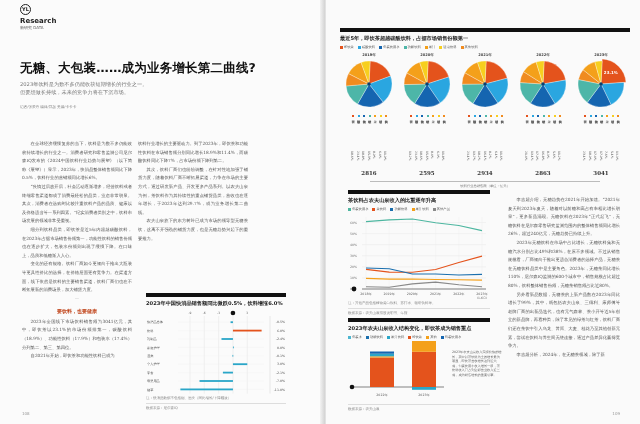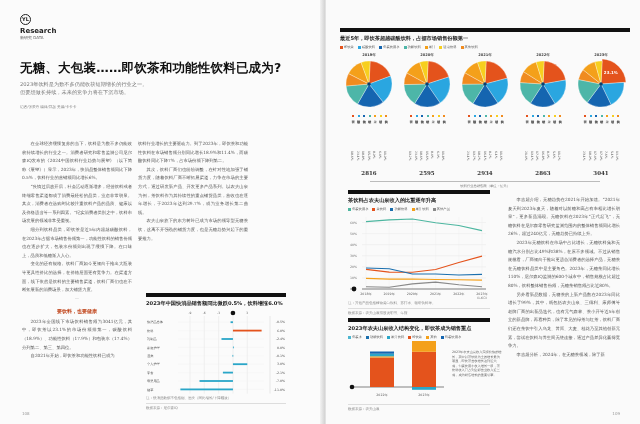--- a/index.html
+++ b/index.html
@@ -4,21 +4,21 @@
 <style>
   * { box-sizing: border-box; margin: 0; padding: 0; }
   html, body { width: 640px; height: 424px; overflow: hidden; background: #e9e9e9; }
   body { font-family: "DejaVu Sans", "Liberation Sans", sans-serif; color: #222; position: relative; }
   .page { position: absolute; top: 0; height: 424px; background: #fbfbfb; overflow: hidden; }
   .page-left { left: 0; width: 324px; }
   .page-right { left: 326px; width: 314px; background: #fafafa; }
   .spine { position: absolute; left: 320px; top: 0; width: 10px; height: 424px; background: linear-gradient(to right, #f3f3f3, #d6d6d6 45%, #e8e8e8 60%, #f5f5f5); }
 
   
-  .logo { position: absolute; left: 20px; top: 14px; }
+  .logo { position: absolute; left: 20px; top: 4px; }
   .logo-circle { width: 11px; height: 11px; border: 1px solid #222; border-radius: 50%; font-size: 5px; line-height: 9px; text-align: center; font-weight: bold; }
   .logo-name { font-size: 7px; font-weight: bold; margin-top: 2px; }
   .logo-sub { font-size: 4px; color: #666; }
 
   .headline { position: absolute; left: 20px; top: 60px; font-size: 12.5px; font-weight: bold; letter-spacing: 0.2px; color: #111; white-space: nowrap; }
   .deck { position: absolute; left: 20px; top: 80px; font-size: 5.2px; color: #777; line-height: 8px; }
   .byline { position: absolute; left: 20px; top: 105px; font-size: 3.6px; color: #888; }
 
   .body-col { position: absolute; font-family: "DejaVu Serif", "Liberation Serif", serif; font-size: 4.3px; line-height: 8.6px; color: #555; text-align: justify; }
   .body-col p { text-indent: 2em; }
@@ -65,21 +65,21 @@
 </head>
 <body>
 
 <div class="page page-left">
   <div class="logo">
     <div class="logo-circle">YL</div>
     <div class="logo-name">Research</div>
     <div class="logo-sub">新研究 DATA</div>
   </div>
 
-  <h1 class="headline">无糖、大包装……即饮茶和功能性饮料已成为?</h1>
+  <h1 class="headline">无糖、大包装……成为业务增长第二曲线?</h1>
   <div class="deck">
     <div>2023年饮料是为数不多仍能收获短期增长的行业之一。</div>
     <div>但要想做长持续，未来的竞争力将在下沉市场。</div>
   </div>
   <div class="byline">记者/张梦丹  编辑/郑超  美编/卡卡卡</div>
 
   <div class="body-col col1">
     <p>在全球经济缓慢复苏的当下，饮料是为数不多仍能收获持续增长的行业之一。消费者研究和零售监测公司尼尔森IQ发布的《2024中国饮料行业趋势与展望》（以下简称《展望》）显示，2023年，快消品整体销售额同比下降0.5%，饮料行业的营销额同比增长6%。</p>
     <p>“疫情过后放开后，社会活动逐渐增多，经营饮料或者终端零售渠道都成了消费最轻松的品类，业态非常明显。其次，消费者在选购时比较注重饮料产品的品质、健康以及价格适当等一系列因素。”纪实消费者类别之中，饮料市场发展的领域非常受重视。</p>
     <p>细分到饮料品类，即饮茶是近5年内超越碳酸饮料，在2023年占据市场销售份额第一，功能性饮料的销售份额也在逐步扩大，包装水份额则出现了缓慢下降。在口味上，品质和低糖渐入人心。</p>

